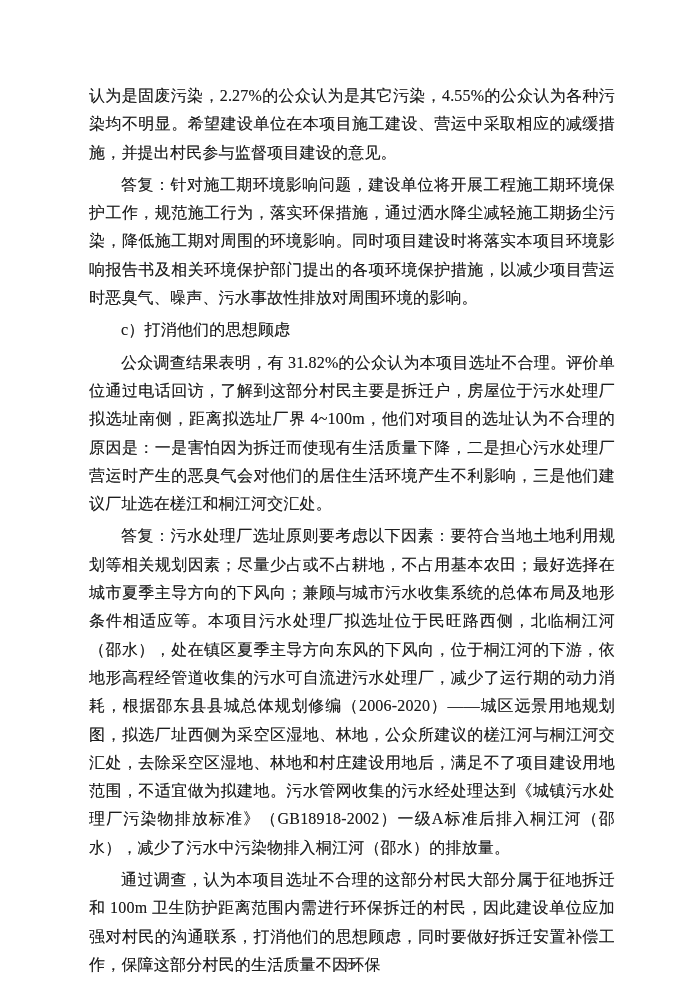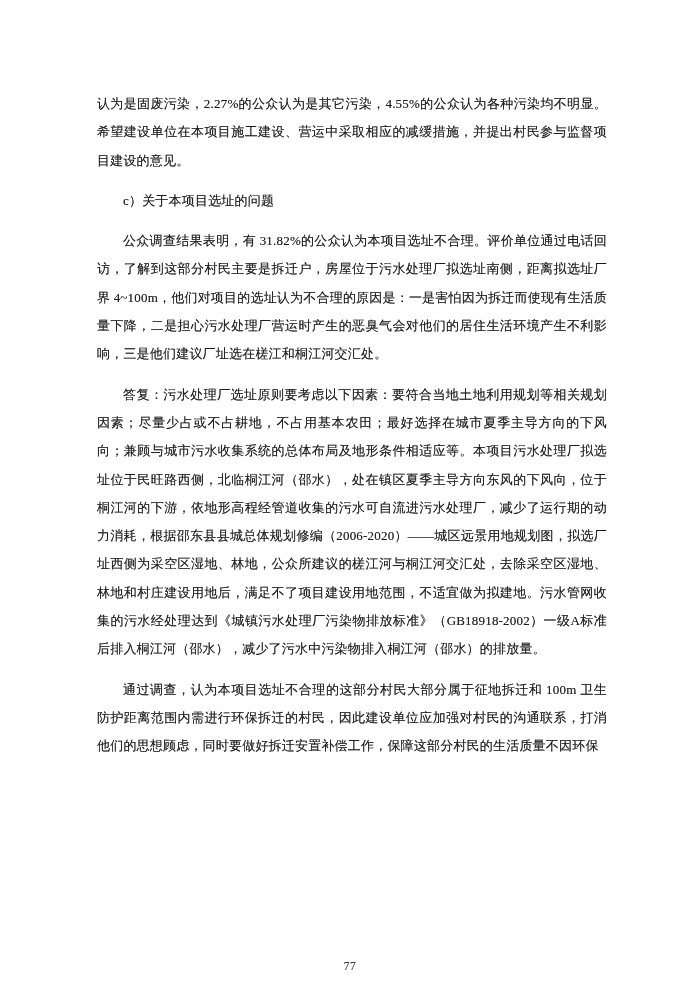--- a/index.html
+++ b/index.html
@@ -17,22 +17,22 @@
     font-family: "Liberation Serif", "DejaVu Serif", serif;
   }
   .content {
     position: absolute;
     top: 78px;
     left: 85px;
     width: 534px;
     color: #1d1d1d;
   }
   .para {
-    margin: 12px;
-    font-size: 13px;
+    margin: 4px;
+    font-size: 16px;
     line-height: 28.3px;
     text-align: justify;
     text-align-last: left;
     letter-spacing: 0.2px;
     text-shadow: 0 0 0.5px rgba(40,40,40,0.55);
     word-break: break-all;
   }
   .para.indent {
     text-indent: 2em;
   }
@@ -52,21 +52,22 @@
     letter-spacing: 0.5px;
     text-shadow: 0 0 0.5px rgba(60,60,64,0.5);
   }
 </style>
 </head>
 <body>
 
 <div class="page">
   <main class="content">
     <p class="para">认为是固废污染，2.27%的公众认为是其它污染，4.55%的公众认为各种污染均不明显。希望建设单位在本项目施工建设、营运中采取相应的减缓措施，并提出村民参与监督项目建设的意见。</p>
-    <p class="para section-heading">c）关于本项目选址的问题</p>
+    <p class="para indent">答复：针对施工期环境影响问题，建设单位将开展工程施工期环境保护工作，规范施工行为，落实环保措施，通过洒水降尘减轻施工期扬尘污染，降低施工期对周围的环境影响。同时项目建设时将落实本项目环境影响报告书及相关环境保护部门提出的各项环境保护措施，以减少项目营运时恶臭气、噪声、污水事故性排放对周围环境的影响。</p>
+    <p class="para section-heading">c）打消他们的思想顾虑</p>
     <p class="para indent">公众调查结果表明，有 31.82%的公众认为本项目选址不合理。评价单位通过电话回访，了解到这部分村民主要是拆迁户，房屋位于污水处理厂拟选址南侧，距离拟选址厂界 4~100m，他们对项目的选址认为不合理的原因是：一是害怕因为拆迁而使现有生活质量下降，二是担心污水处理厂营运时产生的恶臭气会对他们的居住生活环境产生不利影响，三是他们建议厂址选在槎江和桐江河交汇处。</p>
     <p class="para indent">答复：污水处理厂选址原则要考虑以下因素：要符合当地土地利用规划等相关规划因素；尽量少占或不占耕地，不占用基本农田；最好选择在城市夏季主导方向的下风向；兼顾与城市污水收集系统的总体布局及地形条件相适应等。本项目污水处理厂拟选址位于民旺路西侧，北临桐江河（邵水），处在镇区夏季主导方向东风的下风向，位于桐江河的下游，依地形高程经管道收集的污水可自流进污水处理厂，减少了运行期的动力消耗，根据邵东县县城总体规划修编（2006-2020）——城区远景用地规划图，拟选厂址西侧为采空区湿地、林地，公众所建议的槎江河与桐江河交汇处，去除采空区湿地、林地和村庄建设用地后，满足不了项目建设用地范围，不适宜做为拟建地。污水管网收集的污水经处理达到《城镇污水处理厂污染物排放标准》（GB18918-2002）一级A标准后排入桐江河（邵水），减少了污水中污染物排入桐江河（邵水）的排放量。</p>
     <p class="para indent">通过调查，认为本项目选址不合理的这部分村民大部分属于征地拆迁和 100m 卫生防护距离范围内需进行环保拆迁的村民，因此建设单位应加强对村民的沟通联系，打消他们的思想顾虑，同时要做好拆迁安置补偿工作，保障这部分村民的生活质量不因环保</p>
   </main>
   <footer class="footer">
     <span class="page-number">77</span>
   </footer>
 </div>
 
 </body></html>

